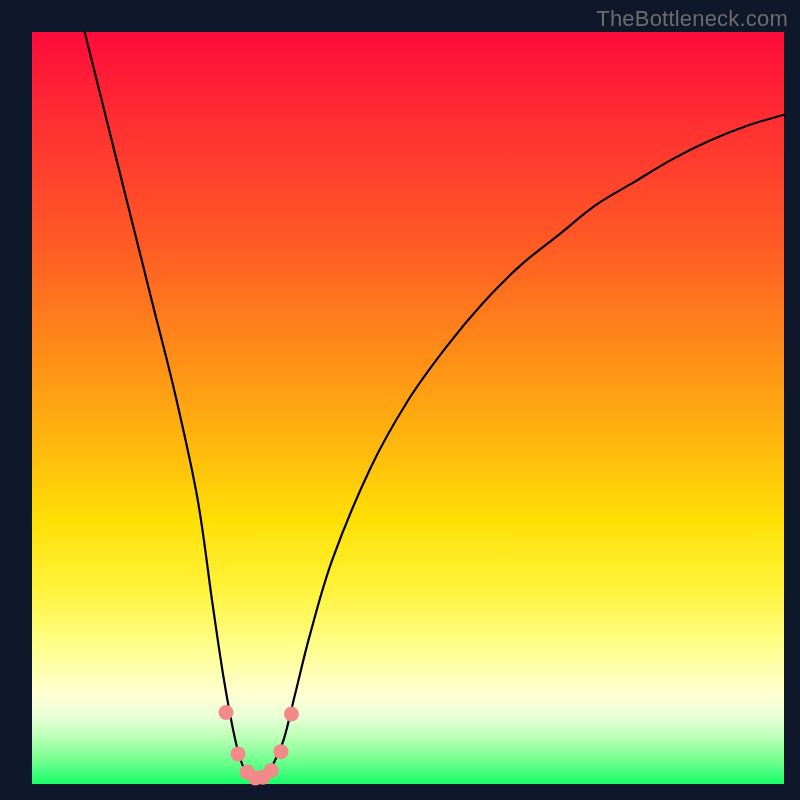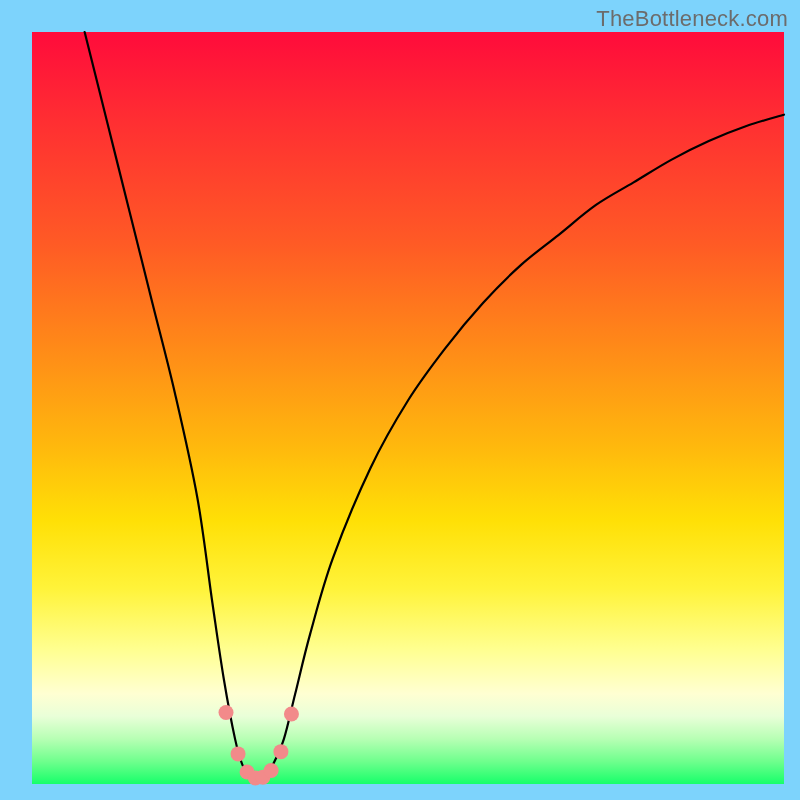--- a/index.html
+++ b/index.html
@@ -10,21 +10,21 @@
     background: #000;
     overflow: hidden;
     font-family: Arial, Helvetica, sans-serif;
   }
   .frame {
     position: absolute;
     left: 0;
     top: 0;
     width: 800px;
     height: 800px;
-    background: #7dd3fc;
+    background: #0f172a;
   }
   .plot-area {
     position: absolute;
     left: 32px;
     top: 32px;
     width: 752px;
     height: 752px;
     
     background: linear-gradient(
       to bottom,

